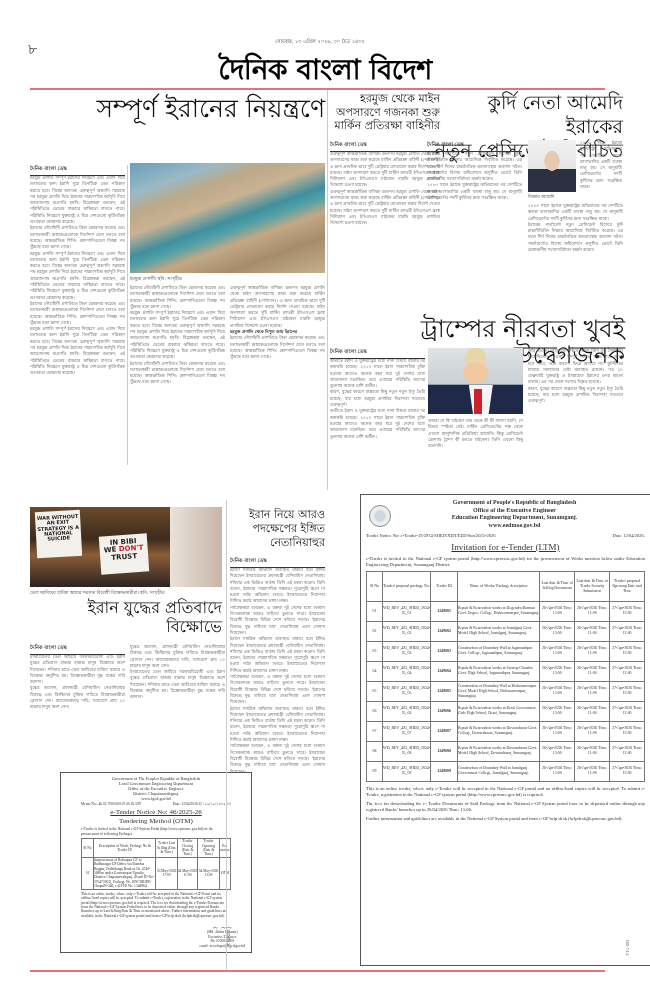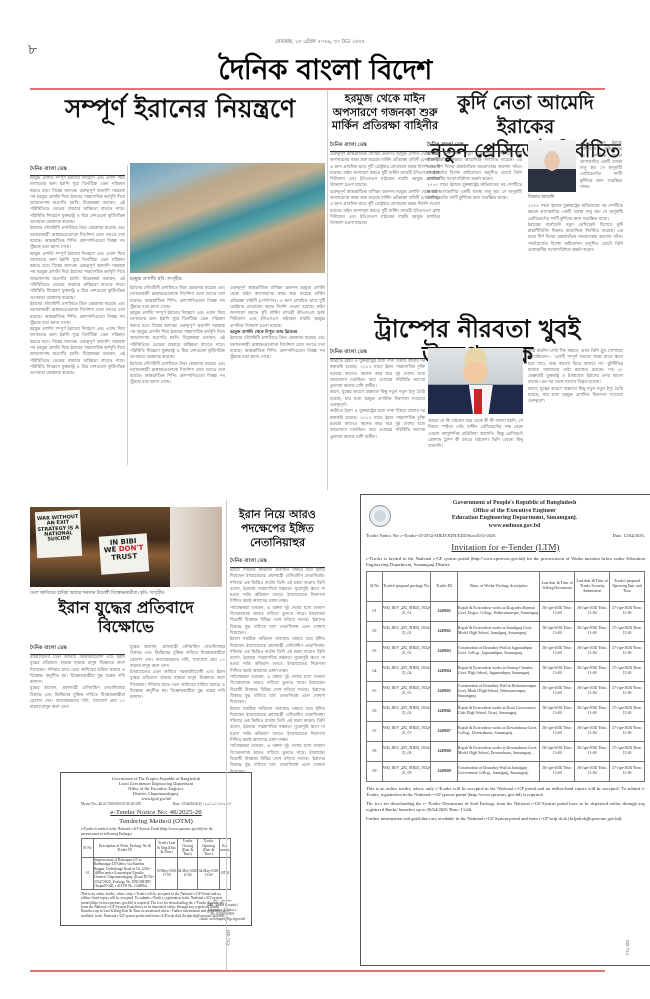--- a/index.html
+++ b/index.html
@@ -4,21 +4,21 @@
 <style>
   * { box-sizing: border-box; margin: 0; padding: 0; }
   html, body { width: 650px; height: 999px; background: #ffffff; overflow: hidden; }
   body { position: relative; font-family: "DejaVu Serif", serif; color: #222; }
   .abs { position: absolute; }
   .page-num { left: 28px; top: 38px; font-size: 14px; color: #333; }
   .dateline { left: 220px; top: 38px; width: 200px; text-align: center; font-size: 5px; color: #444; }
   .masthead { left: 160px; top: 48px; width: 330px; text-align: center; font-family: "DejaVu Sans", sans-serif; font-weight: 900; font-size: 28px; color: #000; letter-spacing: -0.5px; }
   .masthead .big { font-size: 27px; }
   .rule-red { height: 2px; background: #e57373; }
-  .headline { text-align: center; color: #111; font-family: "DejaVu Sans", sans-serif; font-weight: 700; line-height: 1.1; }
+  .headline { text-align: right; color: #111; font-family: "DejaVu Sans", sans-serif; font-weight: 400; line-height: 1.1; }
   .byline { font-size: 5px; font-weight: bold; color: #333; border-bottom: 0.6px solid #333; padding-bottom: 2px; }
   .text-col { font-size: 4.2px; line-height: 6.3px; color: #555; text-align: justify; overflow: hidden; }
   .caption { font-size: 4.5px; color: #444; }
   .photo { overflow: hidden; }
   .photo-sea { background: linear-gradient(160deg, #6a9fba 0%, #9bb9c6 18%, #bba88a 28%, #c9b292 40%, #3f8f9e 52%, #53a2a8 58%, #c2a884 66%, #a68c6c 80%, #c6b08c 100%); }
   .photo-trump { background: radial-gradient(ellipse at 50% 38%, #f0c9a0 0 18%, transparent 19%), radial-gradient(ellipse at 50% 18%, #e8d6a8 0 16%, transparent 17%), linear-gradient(180deg, #dfe3e6 0%, #c9cfd3 55%, #1f2a4a 56%, #1f2a4a 100%); }
   .photo-trump .tie { position: absolute; left: 48%; top: 62%; width: 8px; height: 40px; background: #d0202a; }
   .photo-trump .shirt { position: absolute; left: 43%; top: 56%; width: 24px; height: 50px; background: #f5f5f5; clip-path: polygon(0 0, 100% 0, 70% 100%, 30% 100%); }
   .photo-kurd { background: radial-gradient(ellipse at 50% 40%, #e8c8b0 0 22%, transparent 23%), linear-gradient(180deg, #f2f2f2 0%, #e4e4e4 55%, #2b3140 56%, #2b3140 100%); }
   .photo-protest { background: linear-gradient(180deg, #6b4a2a 0%, #3d2b1c 40%, #8a5e36 60%, #2c2420 100%); }
@@ -147,21 +147,21 @@
 <div class="abs byline" style="left:230px;top:557px;width:95px;">দৈনিক বাংলা ডেস্ক</div>
 <div class="abs text-col" style="left:230px;top:567px;width:95px;height:410px;">
   <p>ইরানে সামরিক অভিযান অব্যাহত থাকবে বলে ইঙ্গিত দিয়েছেন ইসরায়েলের প্রধানমন্ত্রী বেনিয়ামিন নেতানিয়াহু। শনিবার এক ভিডিও বার্তায় তিনি এই মন্তব্য করেন। তিনি বলেন, ইরানের পারমাণবিক সক্ষমতা পুরোপুরি ধ্বংস না হওয়া পর্যন্ত অভিযান চলবে। ইসরায়েলের নিরাপত্তা নিশ্চিত করাই আমাদের প্রধান লক্ষ্য।</p>
   <p>পর্যবেক্ষকরা বলছেন, এ বক্তব্য দুই দেশের মধ্যে চলমান উত্তেজনাকে আরও বাড়িয়ে তুলতে পারে। ইসরায়েল বিরোধী বিক্ষোভ বিভিন্ন দেশে ছড়িয়ে পড়ছে। 'ইরানের বিরুদ্ধে যুদ্ধ চালিয়ে যাব' নেতানিয়াহু এমন ঘোষণা দিয়েছেন।</p>
   <p>ইরানে সামরিক অভিযান অব্যাহত থাকবে বলে ইঙ্গিত দিয়েছেন ইসরায়েলের প্রধানমন্ত্রী বেনিয়ামিন নেতানিয়াহু। শনিবার এক ভিডিও বার্তায় তিনি এই মন্তব্য করেন। তিনি বলেন, ইরানের পারমাণবিক সক্ষমতা পুরোপুরি ধ্বংস না হওয়া পর্যন্ত অভিযান চলবে। ইসরায়েলের নিরাপত্তা নিশ্চিত করাই আমাদের প্রধান লক্ষ্য।</p>
   <p>পর্যবেক্ষকরা বলছেন, এ বক্তব্য দুই দেশের মধ্যে চলমান উত্তেজনাকে আরও বাড়িয়ে তুলতে পারে। ইসরায়েল বিরোধী বিক্ষোভ বিভিন্ন দেশে ছড়িয়ে পড়ছে। 'ইরানের বিরুদ্ধে যুদ্ধ চালিয়ে যাব' নেতানিয়াহু এমন ঘোষণা দিয়েছেন।</p>
   <p>ইরানে সামরিক অভিযান অব্যাহত থাকবে বলে ইঙ্গিত দিয়েছেন ইসরায়েলের প্রধানমন্ত্রী বেনিয়ামিন নেতানিয়াহু। শনিবার এক ভিডিও বার্তায় তিনি এই মন্তব্য করেন। তিনি বলেন, ইরানের পারমাণবিক সক্ষমতা পুরোপুরি ধ্বংস না হওয়া পর্যন্ত অভিযান চলবে। ইসরায়েলের নিরাপত্তা নিশ্চিত করাই আমাদের প্রধান লক্ষ্য।</p>
   <p>পর্যবেক্ষকরা বলছেন, এ বক্তব্য দুই দেশের মধ্যে চলমান উত্তেজনাকে আরও বাড়িয়ে তুলতে পারে। ইসরায়েল বিরোধী বিক্ষোভ বিভিন্ন দেশে ছড়িয়ে পড়ছে। 'ইরানের বিরুদ্ধে যুদ্ধ চালিয়ে যাব' নেতানিয়াহু এমন ঘোষণা দিয়েছেন।</p>
 </div>
 
-<div class="abs notice" style="left:32px;top:772px;width:192px;height:154px;padding:3px 20px;font-size:3.6px;line-height:4.4px;">
+<div class="abs notice" style="left:32px;top:772px;width:192px;height:181px;padding:3px 20px;font-size:3.6px;line-height:4.4px;">
   <div class="notice-title" style="font-size:4.2px;line-height:5px;">
     <div>Government of The Peoples Republic of Bangladesh</div>
     <div>Local Government Engineering Department</div>
     <div>Office of the Executive Engineer</div>
     <div>District: Chapainawabganj.</div>
     <div>www.lged.gov.bd</div>
   </div>
   <div style="display:flex;justify-content:space-between;margin-top:1px;">
     <span>Memo No.: 46.02.7000.000.07.00.26.599</span>
     <span><span>Date:</span> <span>12/04/2026 ইং / ২৯/১২/১৪৩২ বাং</span></span>

